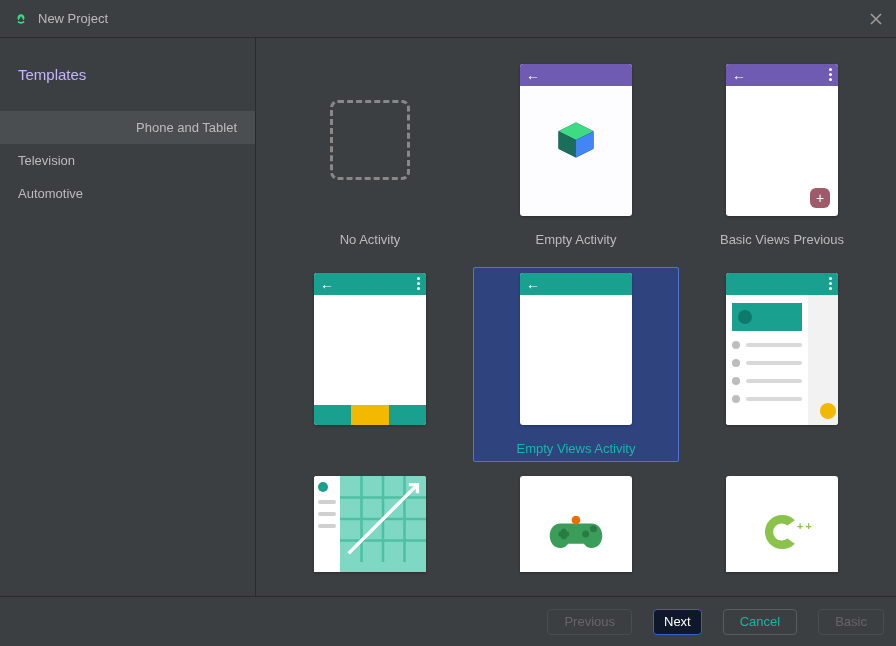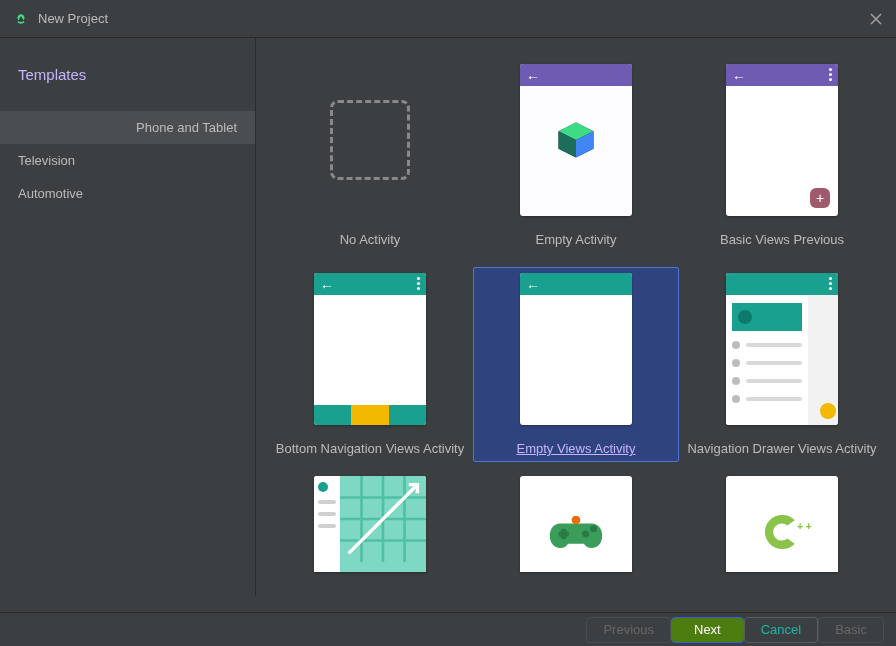--- a/index.html
+++ b/index.html
@@ -105,21 +105,21 @@
     box-shadow: none;
     border: 3px dashed #888;
     border-radius: 8px;
   }
   .label {
     margin-top: 16px;
     text-align: center;
     color: #bbbbbb;
     font-size: 13px;
   }
-  .cell.selected .label { color: #c4b5fd; text-decoration: underline; }
+  .cell.selected .label { color: #14b8a6; }
 
   .appbar {
     height: 22px;
     width: 100%;
     display: flex;
     align-items: center;
     padding: 0 6px;
     position: relative;
   }
   .appbar.purple { background: #6f5bb1; }
@@ -169,42 +169,42 @@
   .partial-row { display:flex; justify-content:center; gap:94px; margin-top:14px;}
   .partial-thumb {
     width:112px; height:96px; background:#fff; border-radius:3px 3px 0 0;
     box-shadow: 0 1px 3px rgba(0,0,0,0.3);
     position:relative; overflow:hidden;
   }
 
   
   .footer {
     position: absolute; bottom:0; left:0; right:0;
-    height: 34px;
+    height: 50px;
     border-top: 1px solid #2b2b2b;
     display: flex;
     align-items: center;
     justify-content: flex-end;
     padding: 0 12px;
-    gap: 0;
+    gap: 21px;
     background:#3c3f41;
   }
   .btn {
     height: 26px;
     padding: 0 16px;
     border-radius: 4px;
     border: 1px solid #5a5d5f;
     background: transparent;
     color: #14b8a6;
     font-size: 13px;
     cursor: pointer;
     display:flex;align-items:center;justify-content:center;
   }
   .btn.disabled { color: #666; border-color:#4a4d4f; cursor: default; }
-  .btn.primary { background:#4d7c0f; border-color:#365ed6; color:#fff; font-weight:500; padding:0 22px;}
+  .btn.primary { background:#0f172a; border-color:#365ed6; color:#fff; font-weight:500; padding:0 10px;}
 </style>
 </head>
 <body>
 
 <div class="titlebar">
   <svg class="app-icon" viewBox="0 0 24 24">
     <path fill="#3ddc84" d="M6 18l1.5-2.6C8.9 16.4 10.4 17 12 17s3.1-.6 4.5-1.6L18 18c-1.7 1.3-3.8 2-6 2s-4.3-.7-6-2zm6-14c3.3 0 6 2.7 6 6 0 1.6-.6 3.1-1.7 4.2L12 7 7.7 14.2C6.6 13.1 6 11.6 6 10c0-3.3 2.7-6 6-6z"></path>
   </svg>
   <span class="title">New Project</span>
   <svg class="close" viewBox="0 0 16 16">
@@ -268,21 +268,20 @@
                 <span></span>
                 <span></span>
               </div>
           </div>
           <div class="bottom-nav">
             <div class="side"></div>
               <div class="mid"></div>
               <div class="side"></div>
           </div>
         </div>
-        <div class="label">Bottom Navigation Views Activity</div>
       </div>
 
       <div class="cell selected">
         <div class="thumb">
           <div class="appbar teal">
             <span class="back-arrow">←</span>
           </div>
         </div>
         <div class="label">Empty Views Activity</div>
       </div>
@@ -314,21 +313,20 @@
                   <div class="bar"></div>
                 </div>
               <div class="line-item">
                   <div class="dot"></div>
                   <div class="bar"></div>
                 </div>
             </div>
             <div class="drawer-fab"></div>
           </div>
         </div>
-        <div class="label">Navigation Drawer Views Activity</div>
       </div>
     </div>
 
     <div class="partial-row">
       <div class="partial-thumb">
         <div style="position:absolute;inset:0;background:#fff;display:flex;">
           <div style="width:26px;background:#fff;padding:6px 4px;display:flex;flex-direction:column;gap:8px;">
             <div style="width:10px;height:10px;border-radius:50%;background:#1aa08f;"></div>
             <div style="height:4px;background:#d0d0d0;border-radius:2px;"></div>
             <div style="height:4px;background:#d0d0d0;border-radius:2px;"></div>

